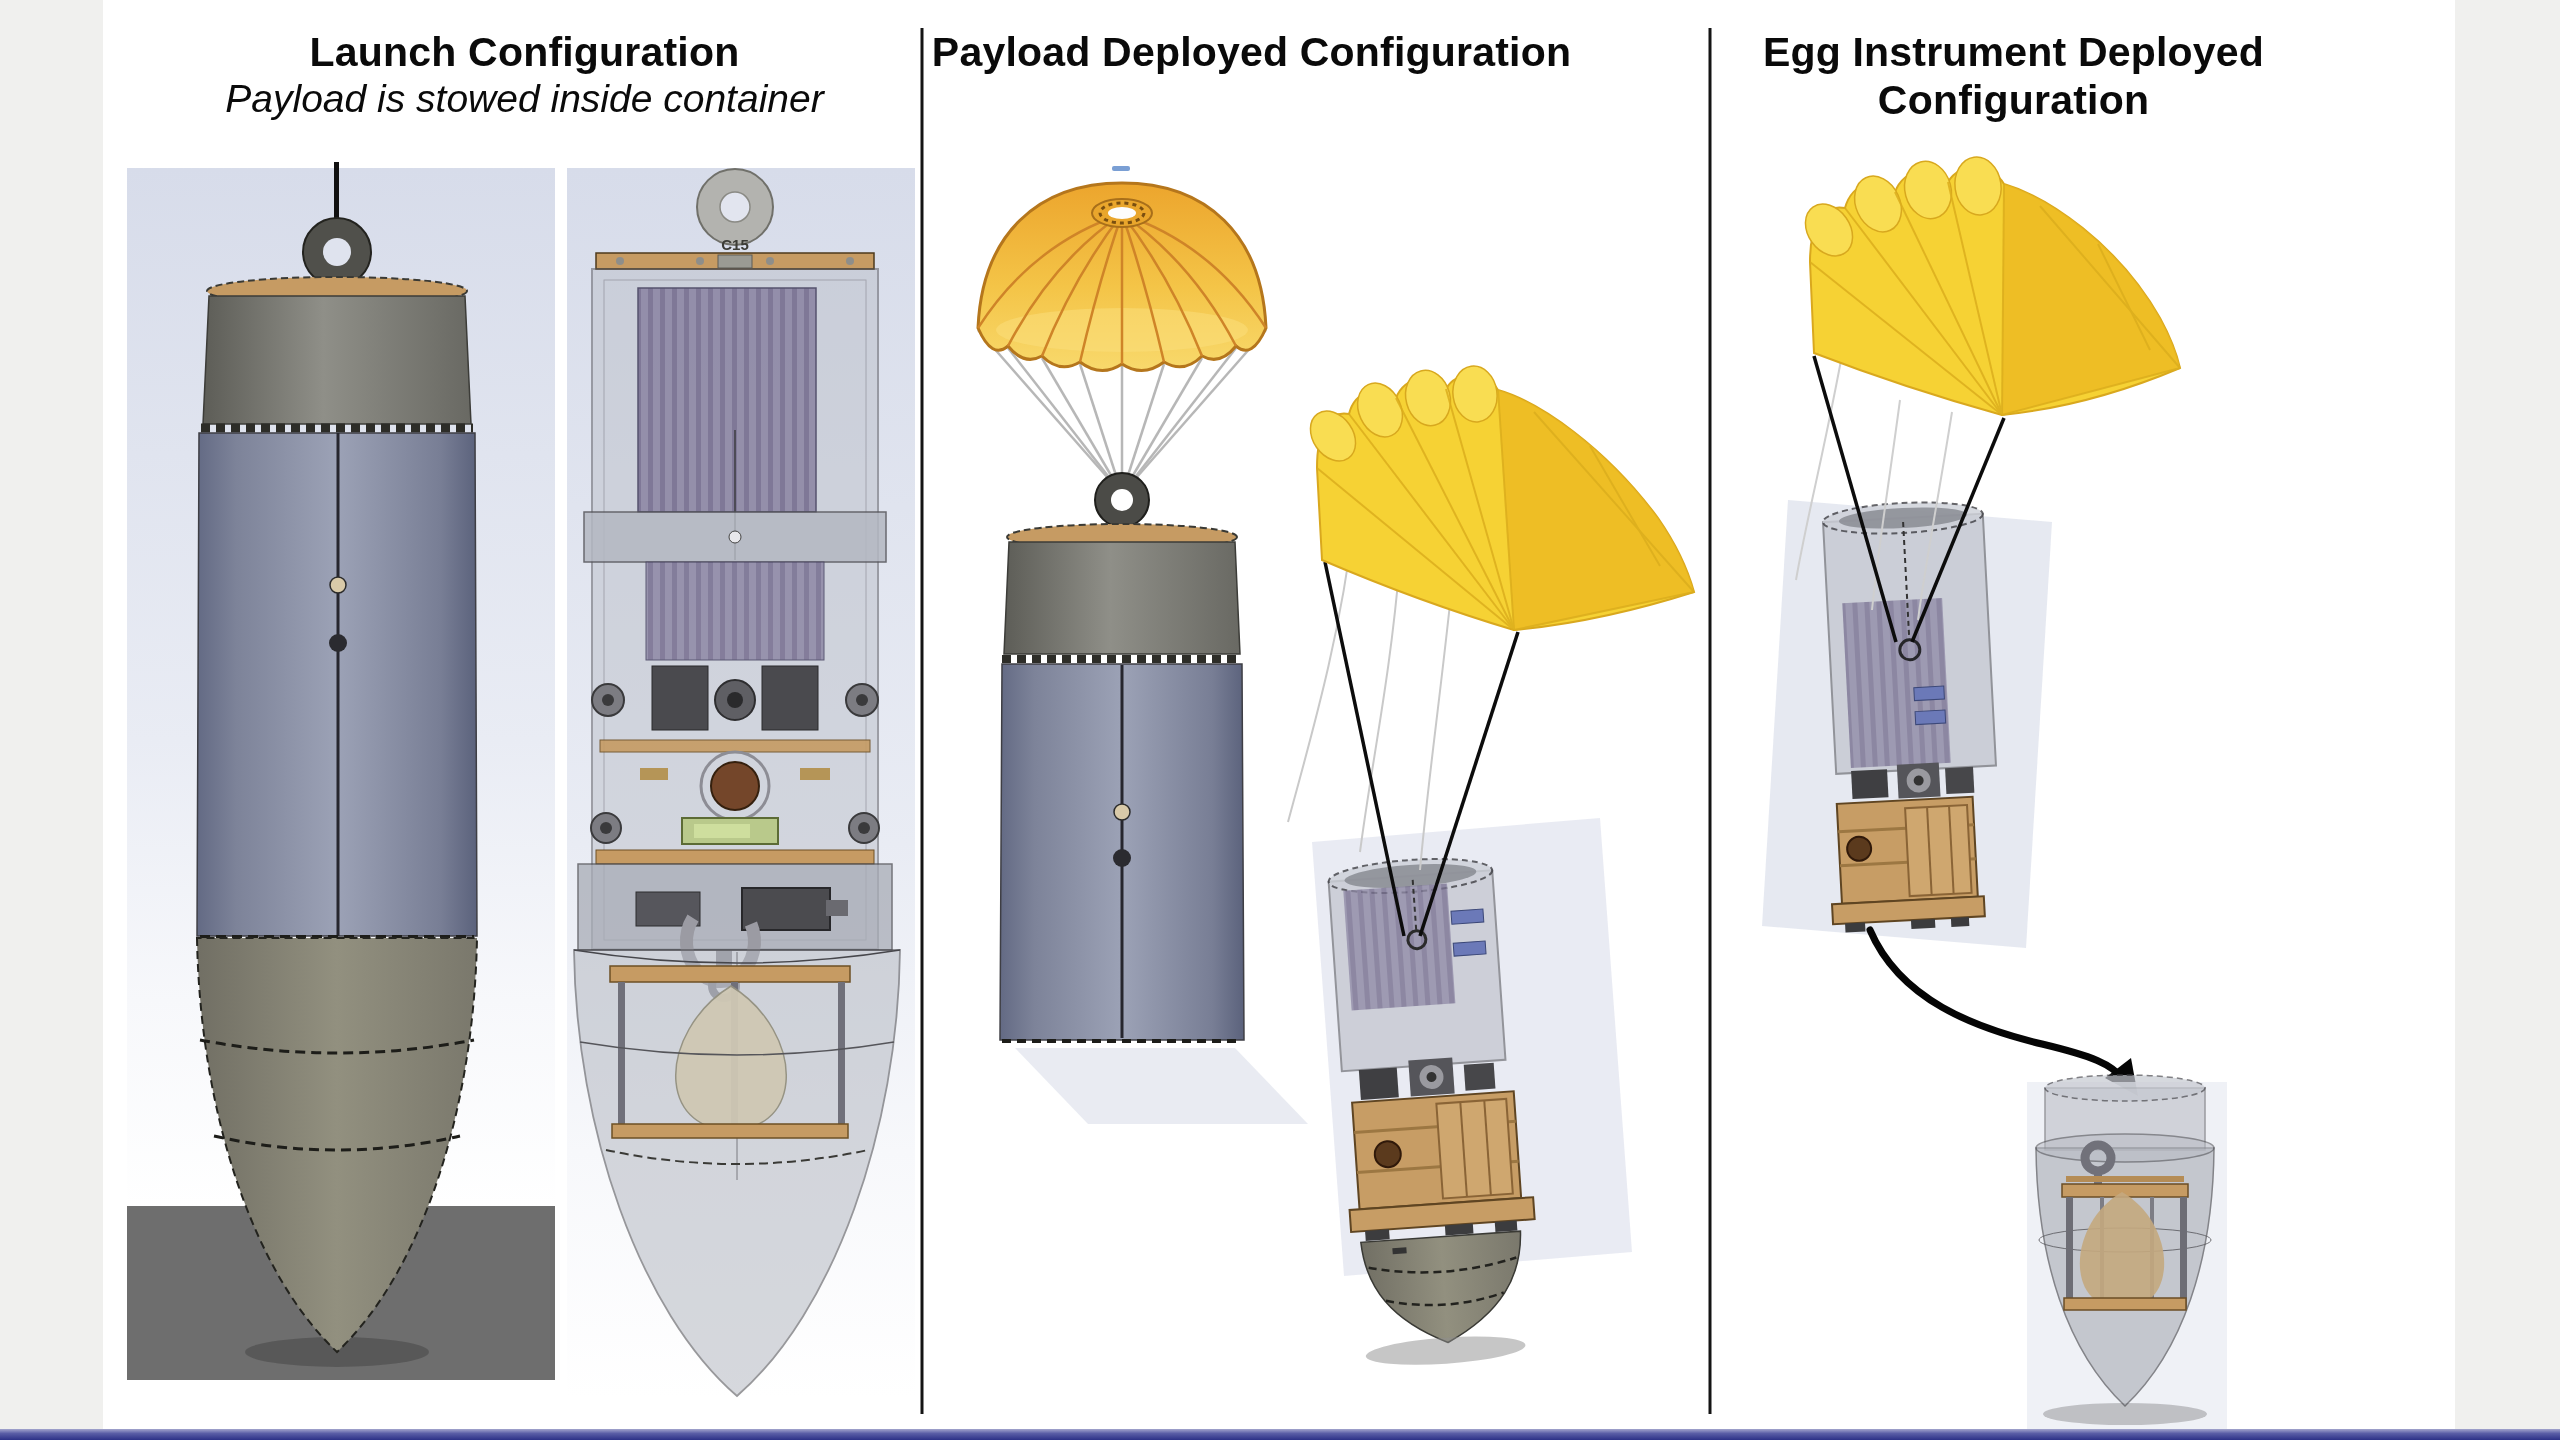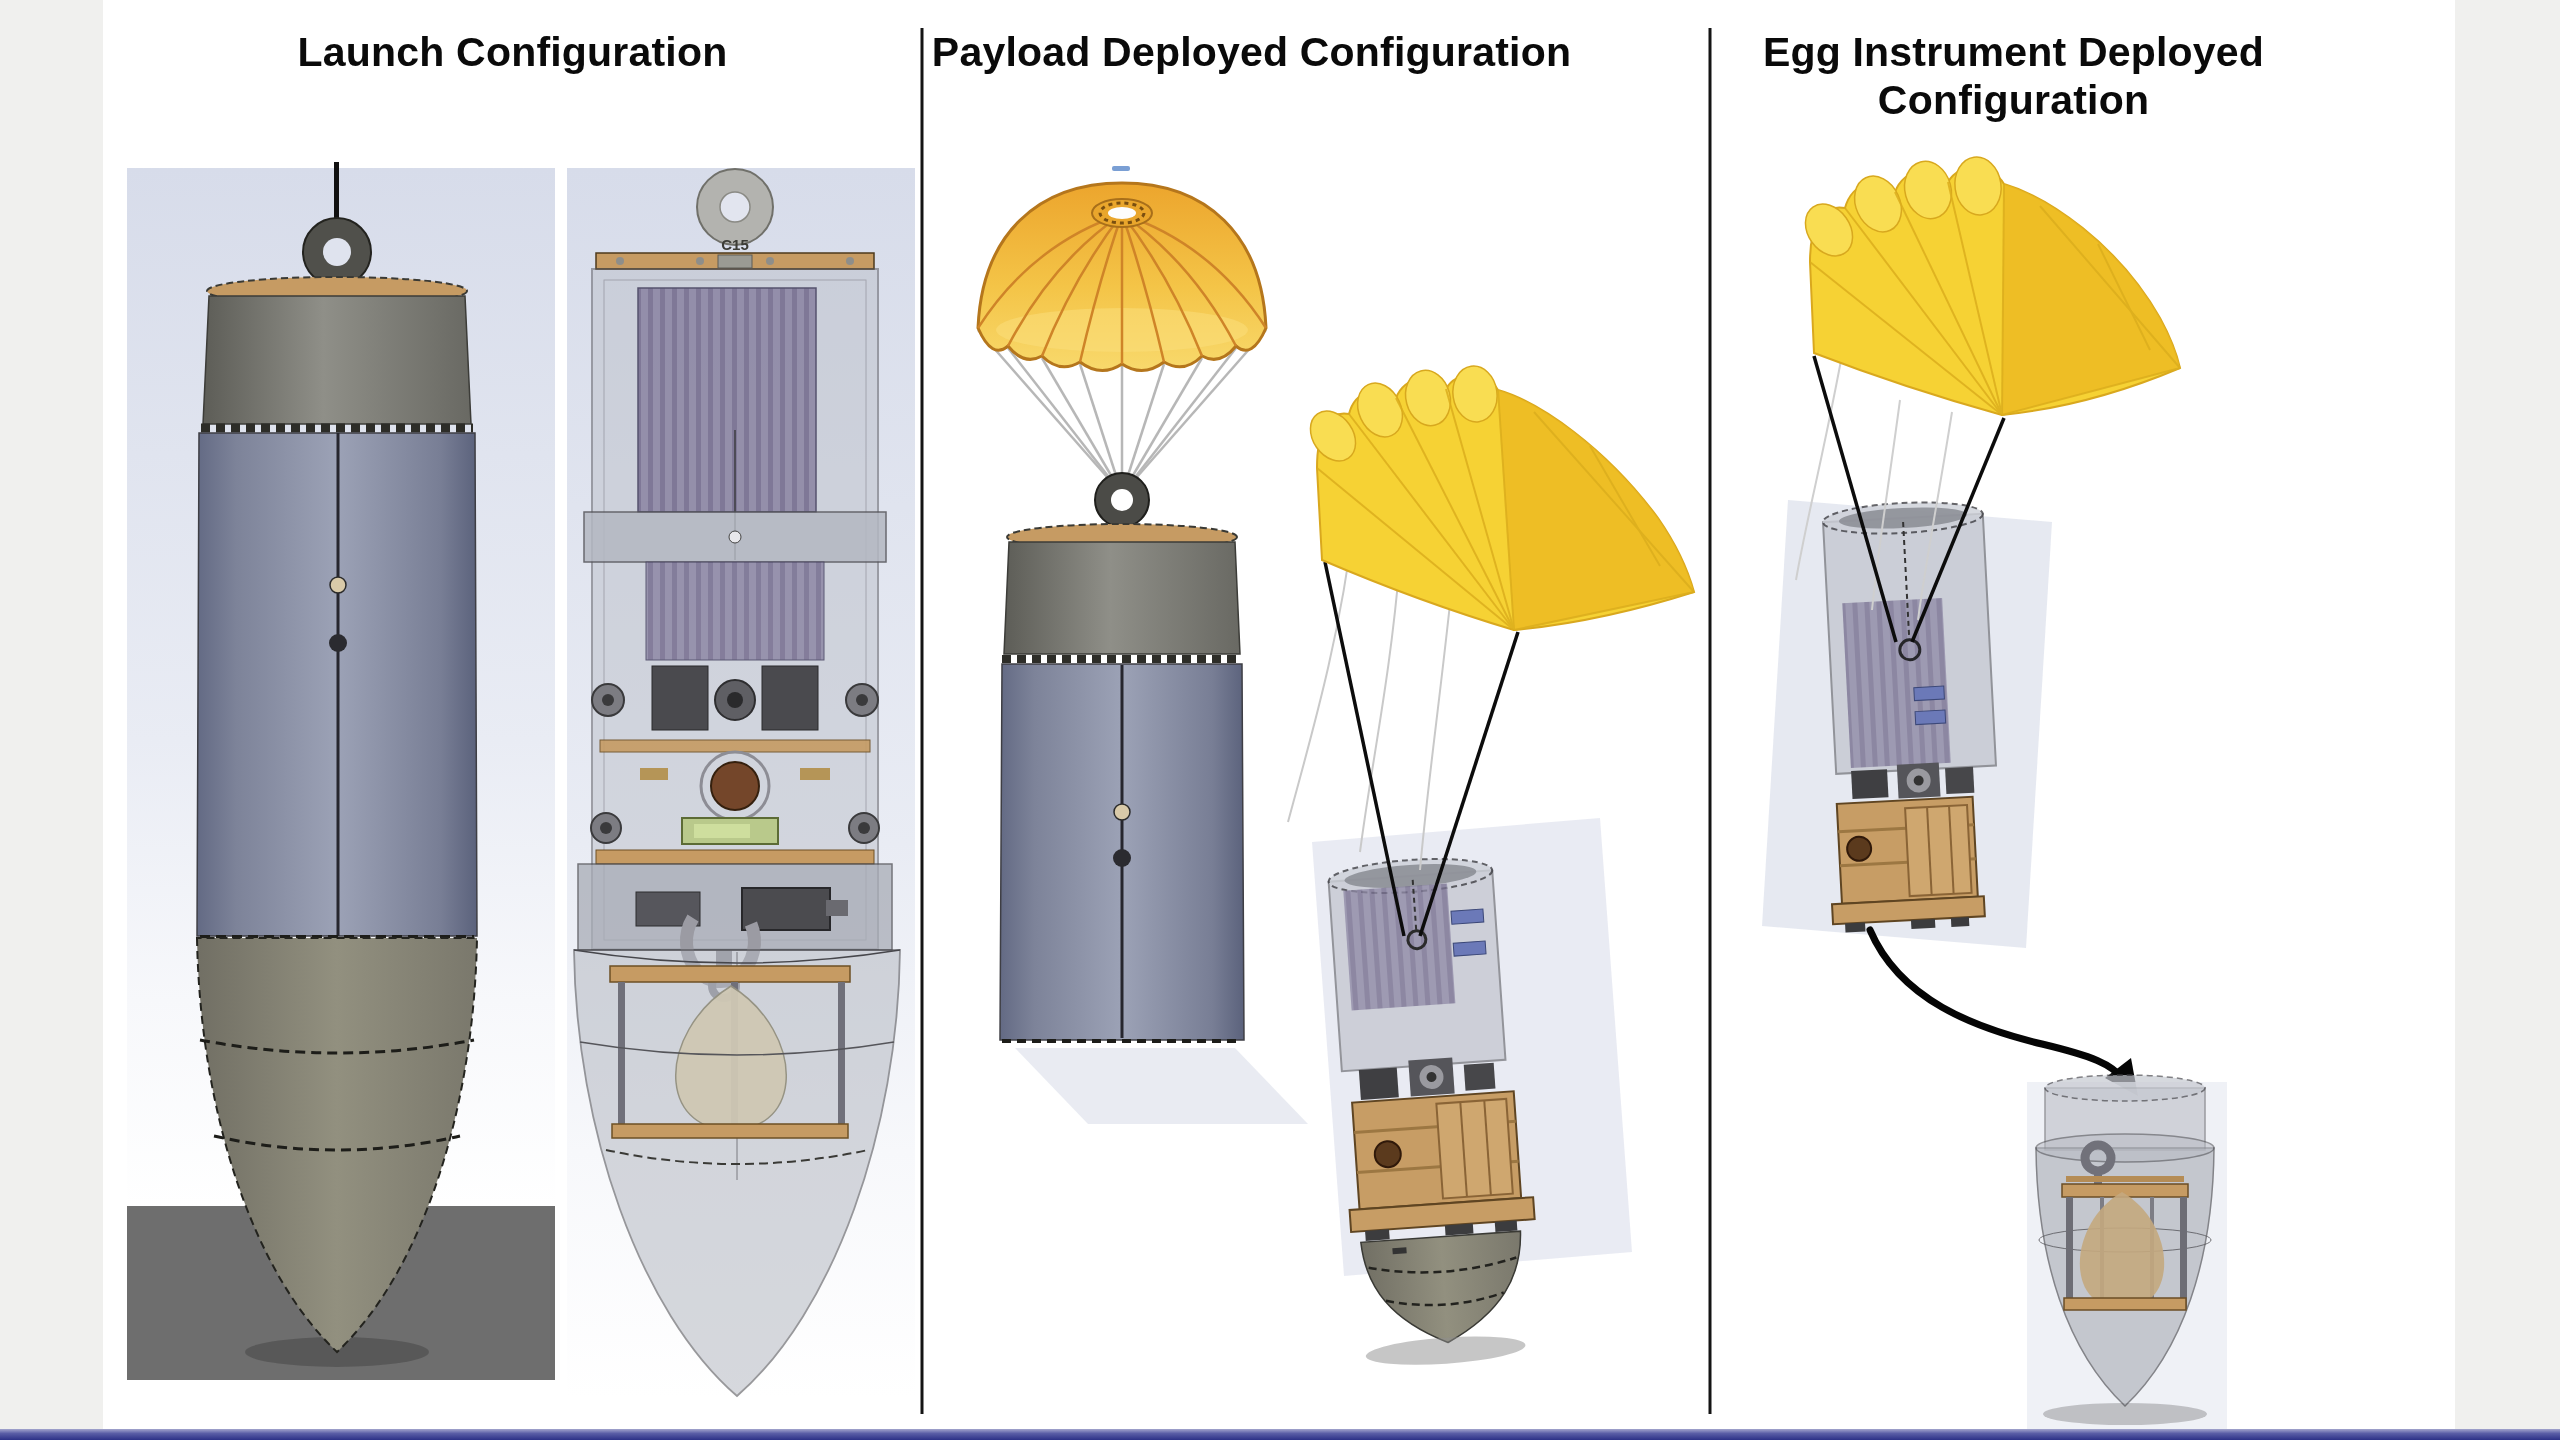--- a/index.html
+++ b/index.html
@@ -14,37 +14,38 @@
   #artwork{position:absolute;left:0;top:0;z-index:2;}
   .panel-title{
     position:absolute;top:28px;z-index:3;text-align:center;color:#0a0a0a;
   }
   .panel-title .t{
     font-size:41px;font-weight:700;line-height:1.18;letter-spacing:0.2px;
   }
   .panel-title .s{
     font-size:39px;font-style:italic;font-weight:400;line-height:1.18;
   }
-  #title-1{left:103px;width:819px;}
+  #title-1{left:103px;width:819px;padding-left:12px;}
   #title-2{left:922px;width:659px;}
   #title-3{left:1710px;width:607px;}
   #title-3 .t{max-width:600px;margin:0 auto;}
   #bottom-bar{
     position:absolute;left:0;top:1429px;width:2560px;height:11px;z-index:4;
     background:linear-gradient(to bottom,#a3a5cd 0%,#5a5ea6 40%,#2c3187 100%);
   }
 </style>
 </head>
 <body>
 
 <div class="side-strip" id="strip-left"></div>
 <div class="side-strip" id="strip-right"></div>
 
 <div class="panel-title" id="title-1">
   <div class="t">Launch Configuration</div>
+  <div class="s">Payload is stowed inside container</div>
 </div>
 <div class="panel-title" id="title-2">
   <div class="t">Payload Deployed Configuration</div>
 </div>
 <div class="panel-title" id="title-3">
   <div class="t">Egg Instrument Deployed Configuration</div>
   <div class="s"></div>
 </div>
 
 <svg id="artwork" width="2560" height="1440" viewBox="0 0 2560 1440">

